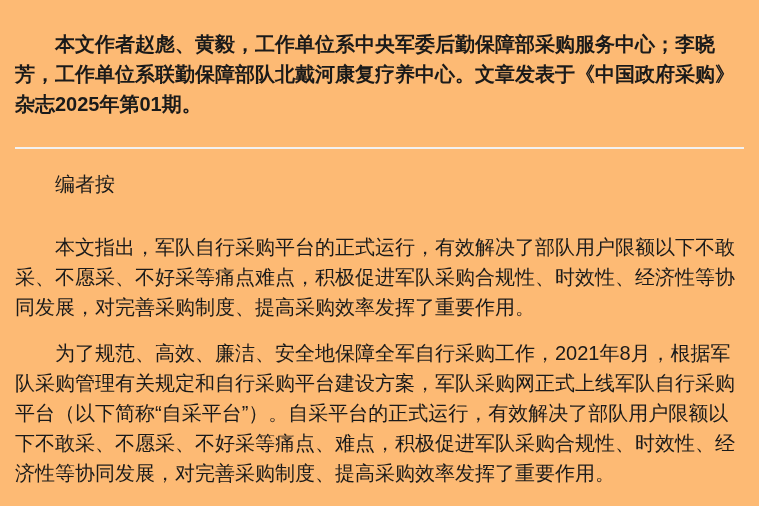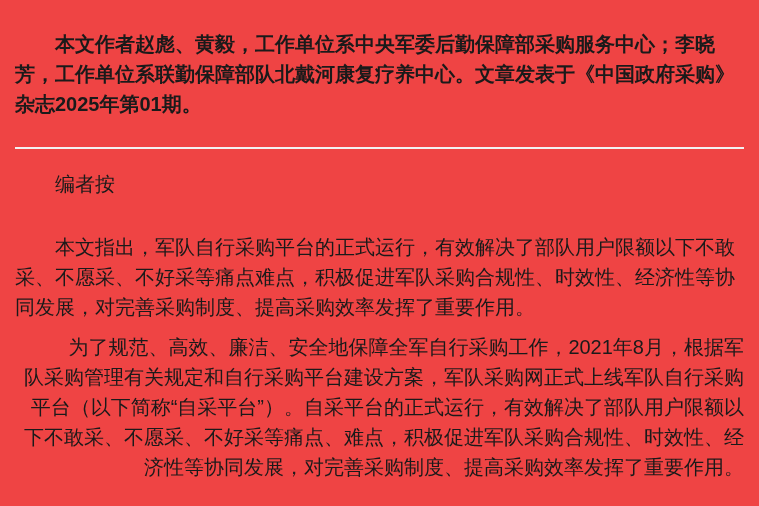--- a/index.html
+++ b/index.html
@@ -5,21 +5,21 @@
   html, body {
     margin: 0;
     padding: 0;
     background: #ffffff;
   }
   .page {
     position: relative;
     width: 759px;
     height: 506px;
     box-sizing: border-box;
-    background: #ef4444;
+    background: #fdba74;
     overflow: hidden;
     padding: 29px 15px 0 15px;
     font-family: "Liberation Sans", sans-serif;
     font-size: 20px;
     line-height: 30px;
     color: #1a1a1a;
   }
   .para {
     margin: 0;
     text-indent: 2em;
@@ -34,25 +34,24 @@
     border: none;
     height: 2px;
     background: #f2f2f2;
     margin: 0 0 20px 0;
   }
   .editor-heading {
     font-weight: 400;
     margin-bottom: 33px;
   }
   .editor-note {
-    margin-bottom: 10px;
+    margin-bottom: 16px;
   }
   .body-paragraph {
     margin-bottom: 0;
-    text-align: right;
   }
 </style>
 </head>
 <body>
 
 <div class="page">
   <p class="para author-note">本文作者赵彪、黄毅，工作单位系中央军委后勤保障部采购服务中心；李晓芳，工作单位系联勤保障部队北戴河康复疗养中心。文章发表于《中国政府采购》杂志2025年第01期。</p>
 
   <hr class="divider">
 

